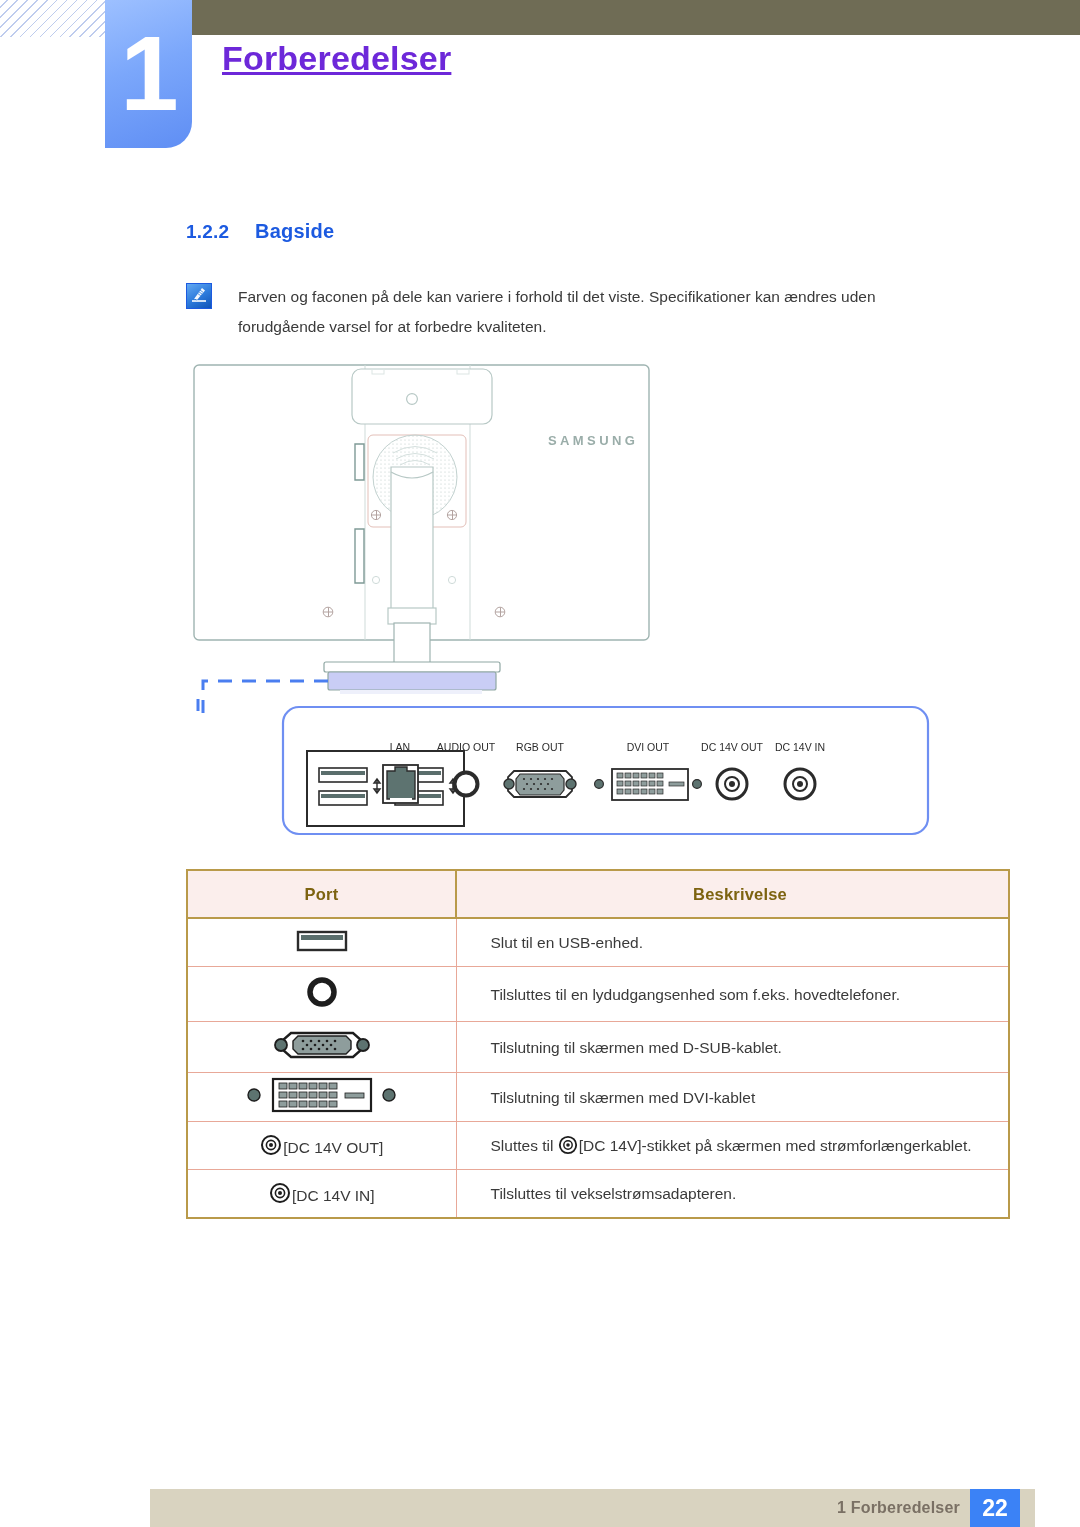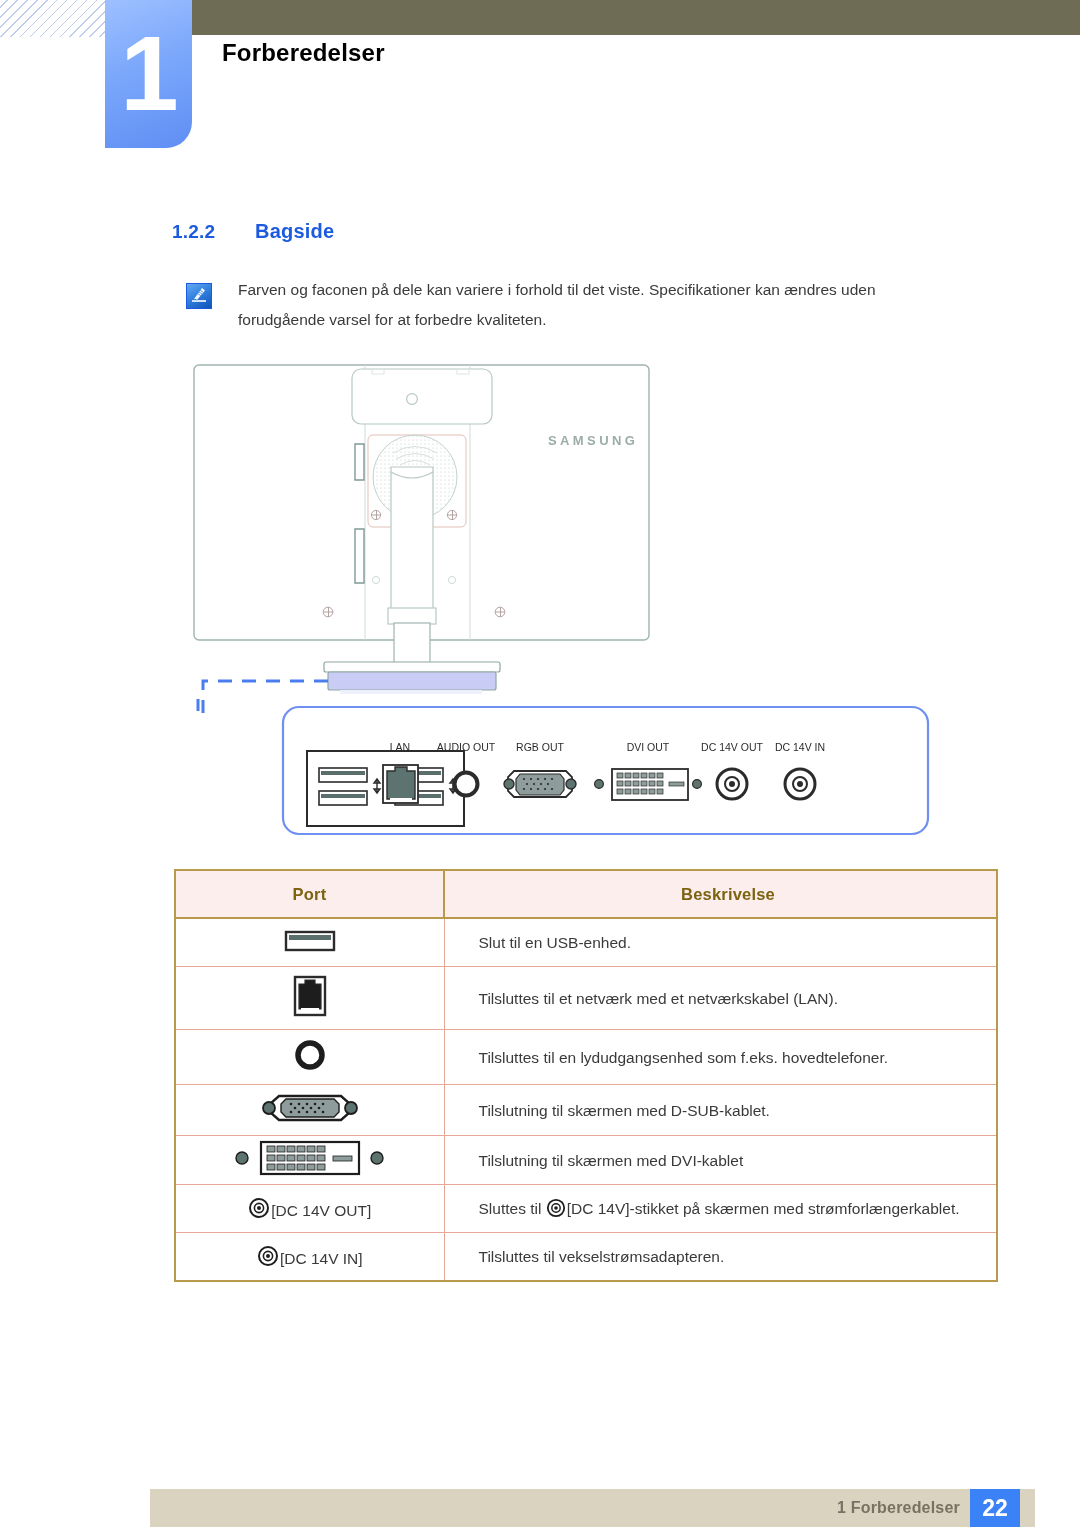--- a/index.html
+++ b/index.html
@@ -33,53 +33,54 @@
     border-bottom-right-radius:26px;
   }
   .chapter-num{
     position:absolute;left:105px;top:0;width:87px;height:148px;
     color:#ffffff;
     font-size:105px;font-weight:bold;line-height:148px;
     text-align:center;letter-spacing:-2px;
   }
   .chapter-title{
     position:absolute;left:222px;top:39px;
-    color:#000000;
-    font-size:24px;font-weight:bold;
+    color:#6d28d9;
+    font-size:34px;font-weight:bold;
     letter-spacing:.2px;
+    text-decoration:underline;
   }
 
   
   .sec-num{
-    position:absolute;left:172px;top:221px;
+    position:absolute;left:186px;top:221px;
     font-size:19px;font-weight:bold;color:#1c5ae0;letter-spacing:.2px;
   }
   .sec-title{
     position:absolute;left:255px;top:220px;
     font-size:20px;font-weight:bold;color:#1c5ae0;letter-spacing:.2px;
   }
 
   
   .note-icon{
     position:absolute;left:186px;top:283px;width:26px;height:26px;
     background:linear-gradient(150deg,#63a9f2 0%,#2f7ddd 50%,#0f53b8 100%);
     border:1px solid #1c5ae0;box-sizing:border-box;
   }
   .note-icon svg{display:block;}
   .note-text{
-    position:absolute;left:238px;top:275px;width:700px;
+    position:absolute;left:238px;top:282px;width:700px;
     font-size:15.5px;color:#3a3a3a;line-height:30px;
   }
 
   
   .illus{position:absolute;left:180px;top:355px;width:760px;height:490px;}
 
   
   .tbl{
-    position:absolute;left:174px;top:869px;width:822px;
+    position:absolute;left:186px;top:869px;width:822px;
     border-collapse:collapse;
     table-layout:fixed;
   }
   .tbl col.c1{width:269px;}
   .tbl col.c2{width:553px;}
   .tbl th{
     background:#fbeeec;
     color:#7d6310;
     font-size:16.5px;font-weight:bold;
     height:44px;
@@ -341,30 +342,20 @@
     <tr>
       <td class="portcell">
         <svg width="70" height="32" viewBox="0 0 70 32">
           <rect x="11" y="7" width="48" height="18" fill="#ffffff" stroke="#2b2b2b" stroke-width="2.4"></rect>
           <rect x="14" y="10" width="42" height="5" fill="#5a6e6c"></rect>
         </svg>
       </td>
       <td class="desccell">Slut til en USB-enhed.</td>
     </tr>
 
-    <tr>
-      <td class="portcell">
-        <svg width="52" height="56" viewBox="0 0 52 56">
-          <rect x="11" y="9" width="30" height="38" fill="#ffffff" stroke="#2b2b2b" stroke-width="2.4"></rect>
-          <path d="M15 16 h6 v-4 h10 v4 h6 v25 h-22 z" fill="#1d1d1d" stroke="#2b2b2b" stroke-width="1.2"></path>
-          <rect x="17" y="40" width="18" height="3" fill="#ffffff"></rect>
-        </svg>
-      </td>
-      <td class="desccell">Tilsluttes til et netværk med et netværkskabel (LAN).</td>
-    </tr>
 
     <tr>
       <td class="portcell">
         <svg width="46" height="48" viewBox="0 0 46 48">
           <circle cx="23" cy="24" r="12" fill="#ffffff" stroke="#1d1d1d" stroke-width="5.5"></circle>
         </svg>
       </td>
       <td class="desccell">Tilsluttes til en lydudgangsenhed som f.eks. hovedtelefoner.</td>
     </tr>
 

